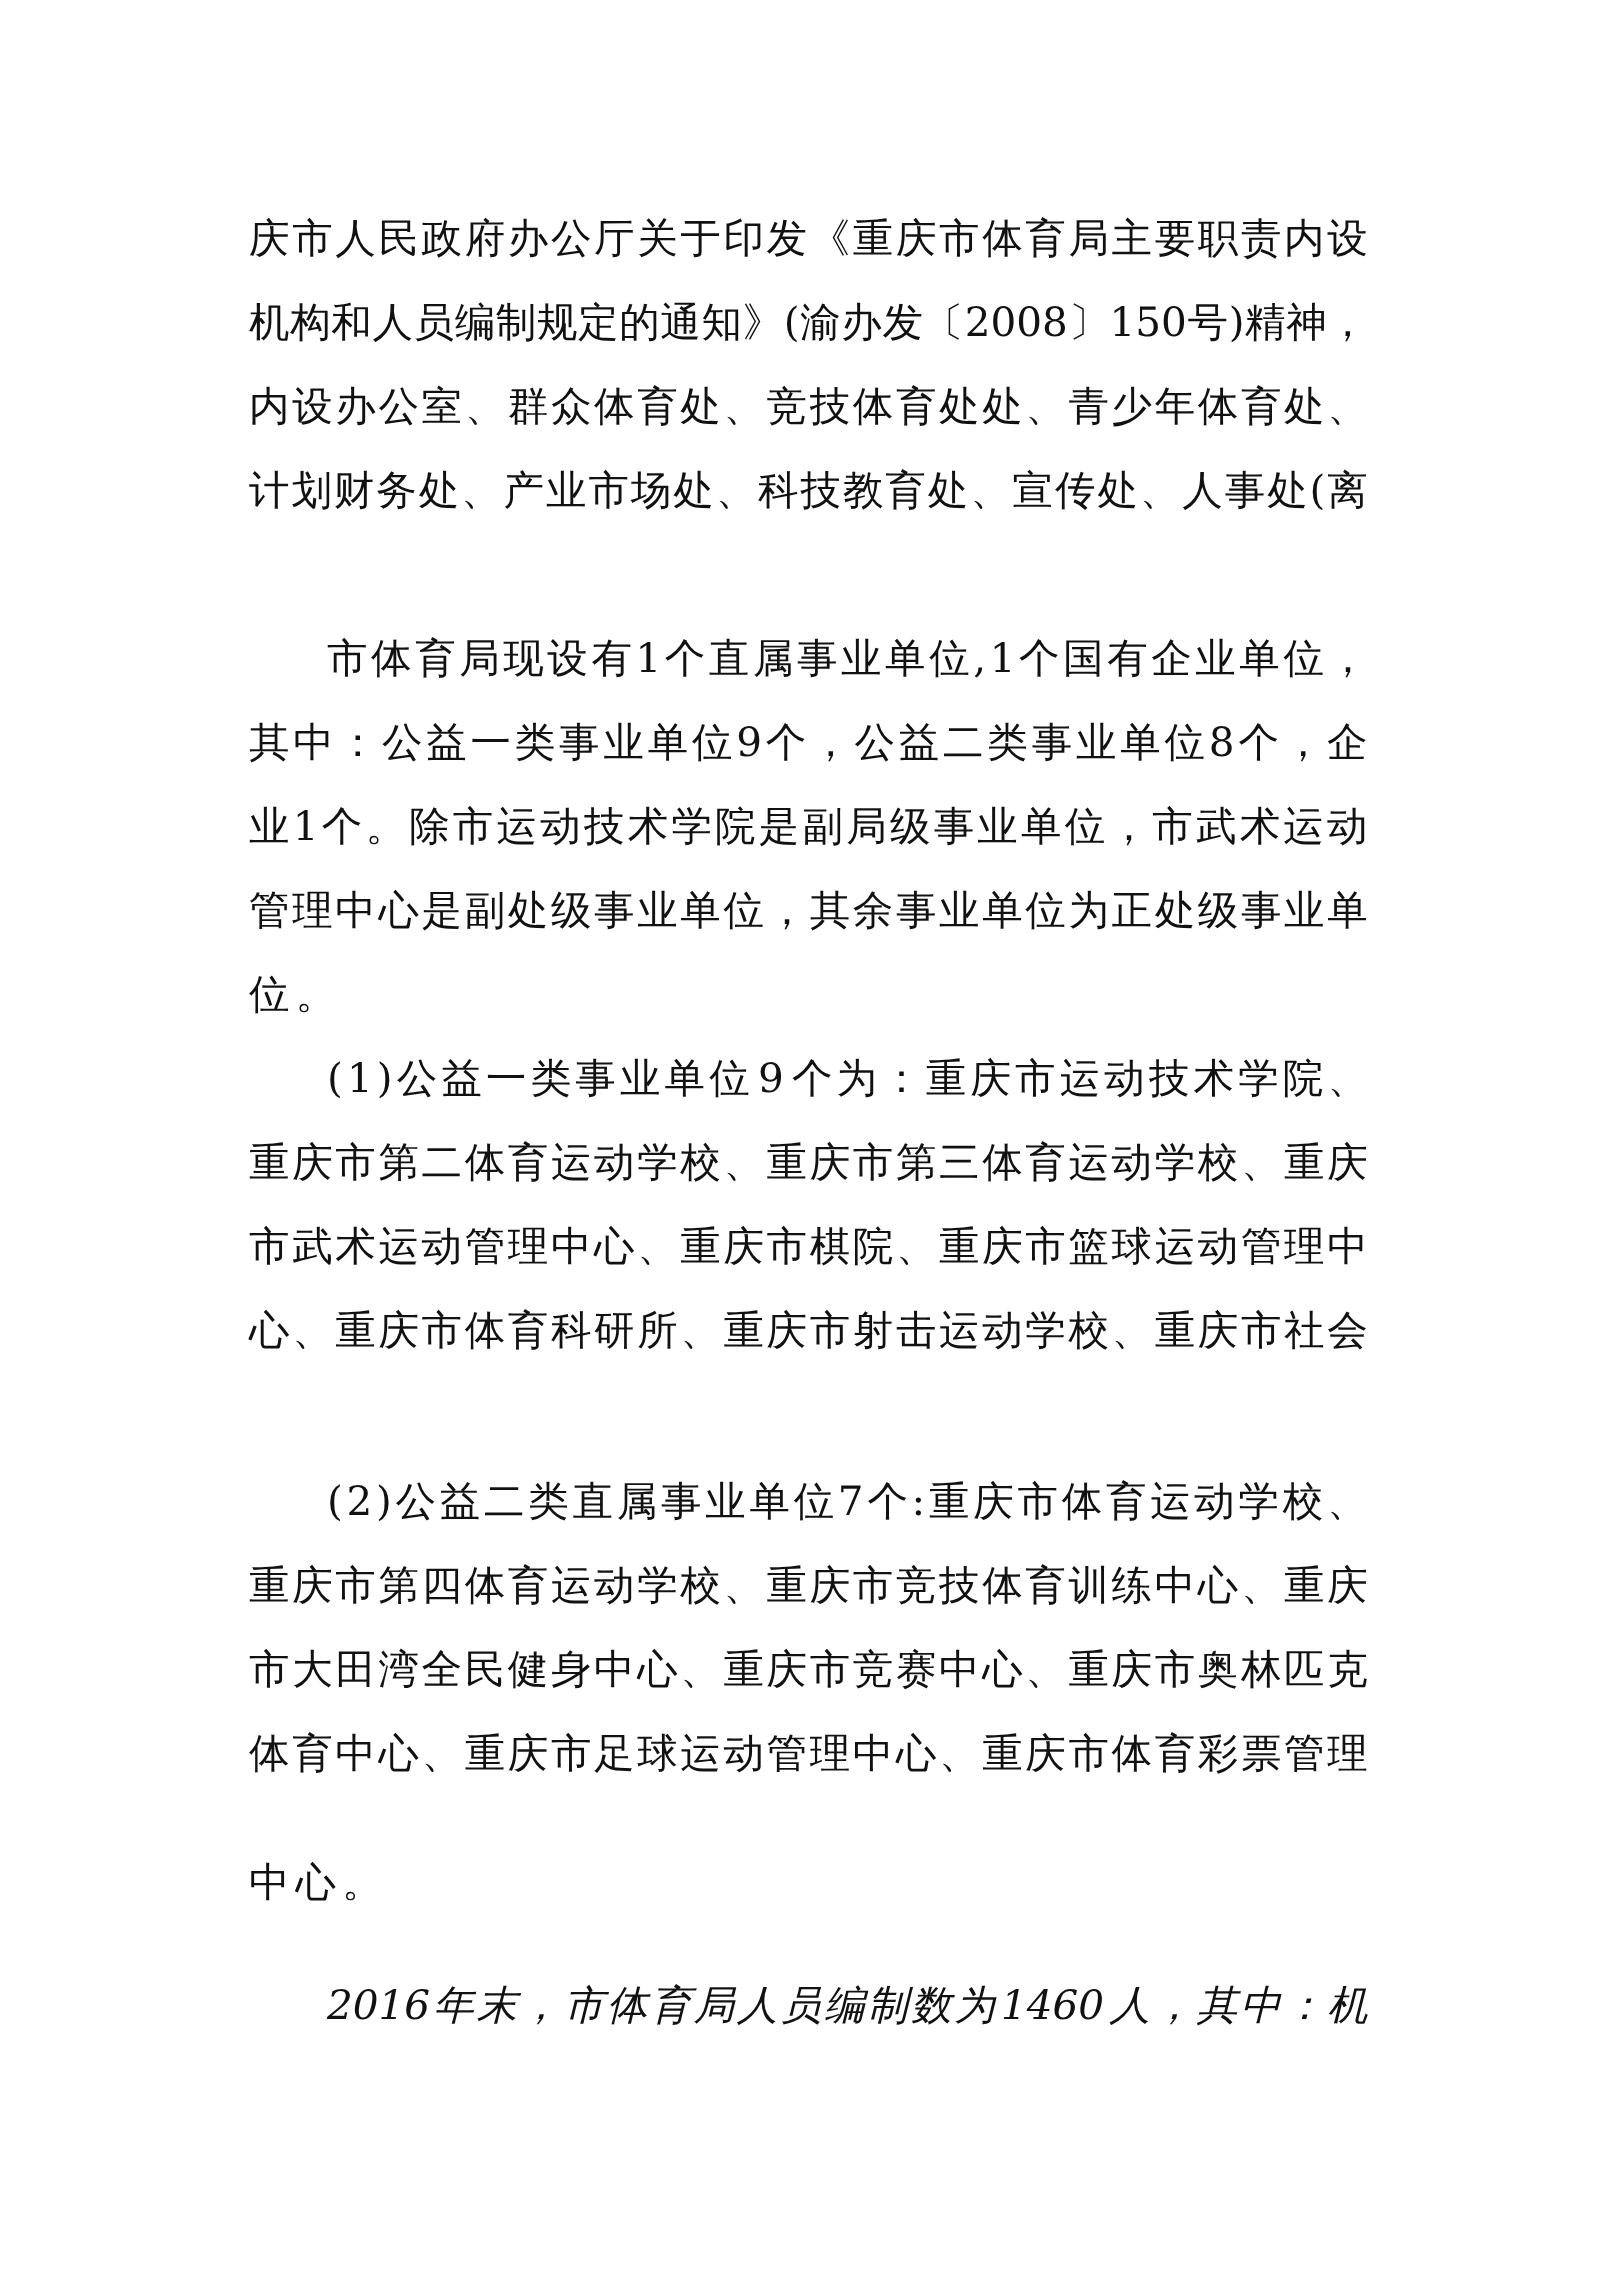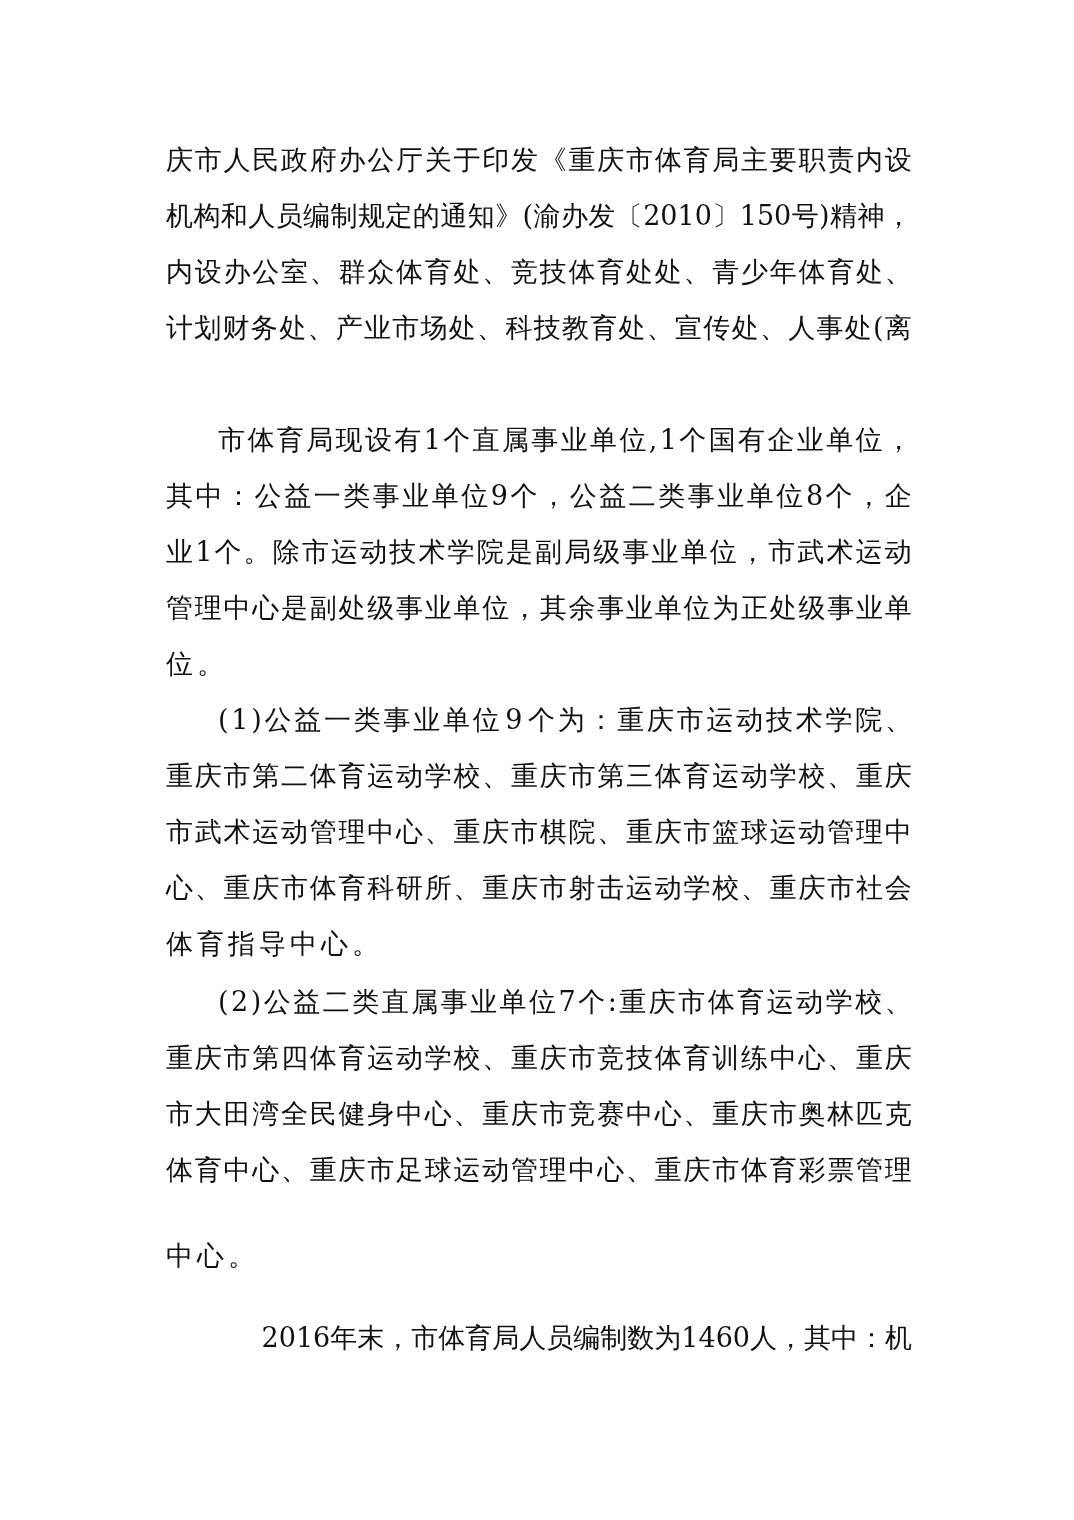--- a/index.html
+++ b/index.html
@@ -89,21 +89,21 @@
       <span>定</span>
       <span>的</span>
       <span>通</span>
       <span>知</span>
       <span>》</span>
       <span>(</span>
       <span>渝</span>
       <span>办</span>
       <span>发</span>
       <span>〔</span>
-      <span>2010</span>
+      <span>2008</span>
       <span>〕</span>
       <span>150</span>
       <span>号</span>
       <span>)</span>
       <span>精</span>
       <span>神</span>
       <span>，</span>
     </div>
   <div class="line" style="top: 252px; display: flex; justify-content: space-between;">
       <span>内</span>
@@ -382,21 +382,20 @@
       <span>动</span>
       <span>学</span>
       <span>校</span>
       <span>、</span>
       <span>重</span>
       <span>庆</span>
       <span>市</span>
       <span>社</span>
       <span>会</span>
     </div>
-  <div class="line last" style="top:924px">体育指导中心。</div>
 
   <div class="line indent" style="top: 982px; display: flex; justify-content: space-between;">
       <span>(</span>
       <span>2</span>
       <span>)</span>
       <span>公</span>
       <span>益</span>
       <span>二</span>
       <span>类</span>
       <span>直</span>
@@ -499,21 +498,21 @@
       <span>体</span>
       <span>育</span>
       <span>彩</span>
       <span>票</span>
       <span>管</span>
       <span>理</span>
     </div>
   <div class="line last" style="top:1236px">中心。</div>
 
 
-  <div class="line indent" style="top: 1318px; display: flex; justify-content: flex-end;">
+  <div class="line indent" style="top: 1318px; display: flex; justify-content: space-between; font-style: italic;">
       <span>2016</span>
       <span>年</span>
       <span>末</span>
       <span>，</span>
       <span>市</span>
       <span>体</span>
       <span>育</span>
       <span>局</span>
       <span>人</span>
       <span>员</span>

